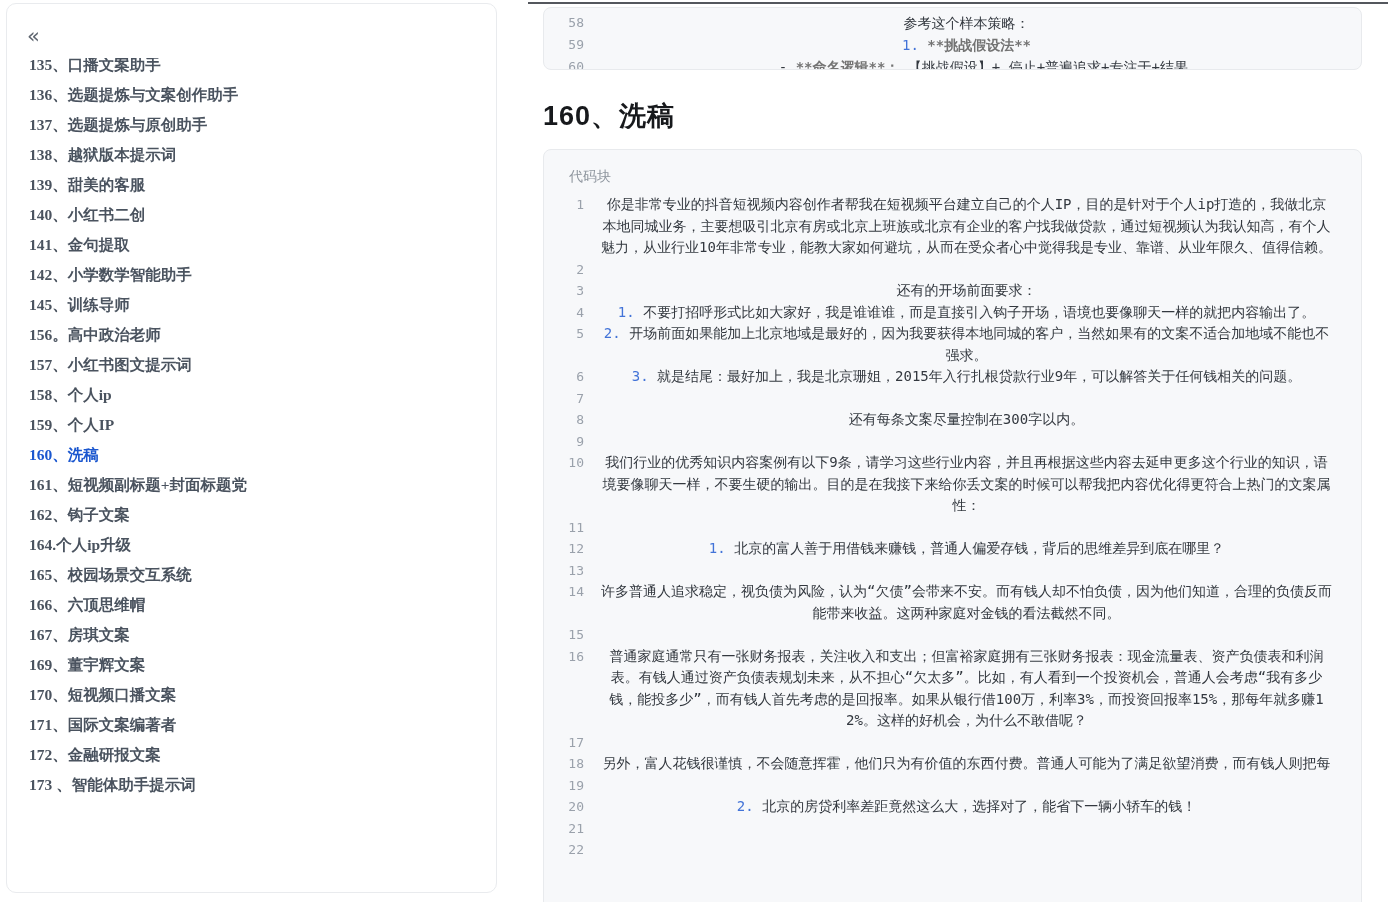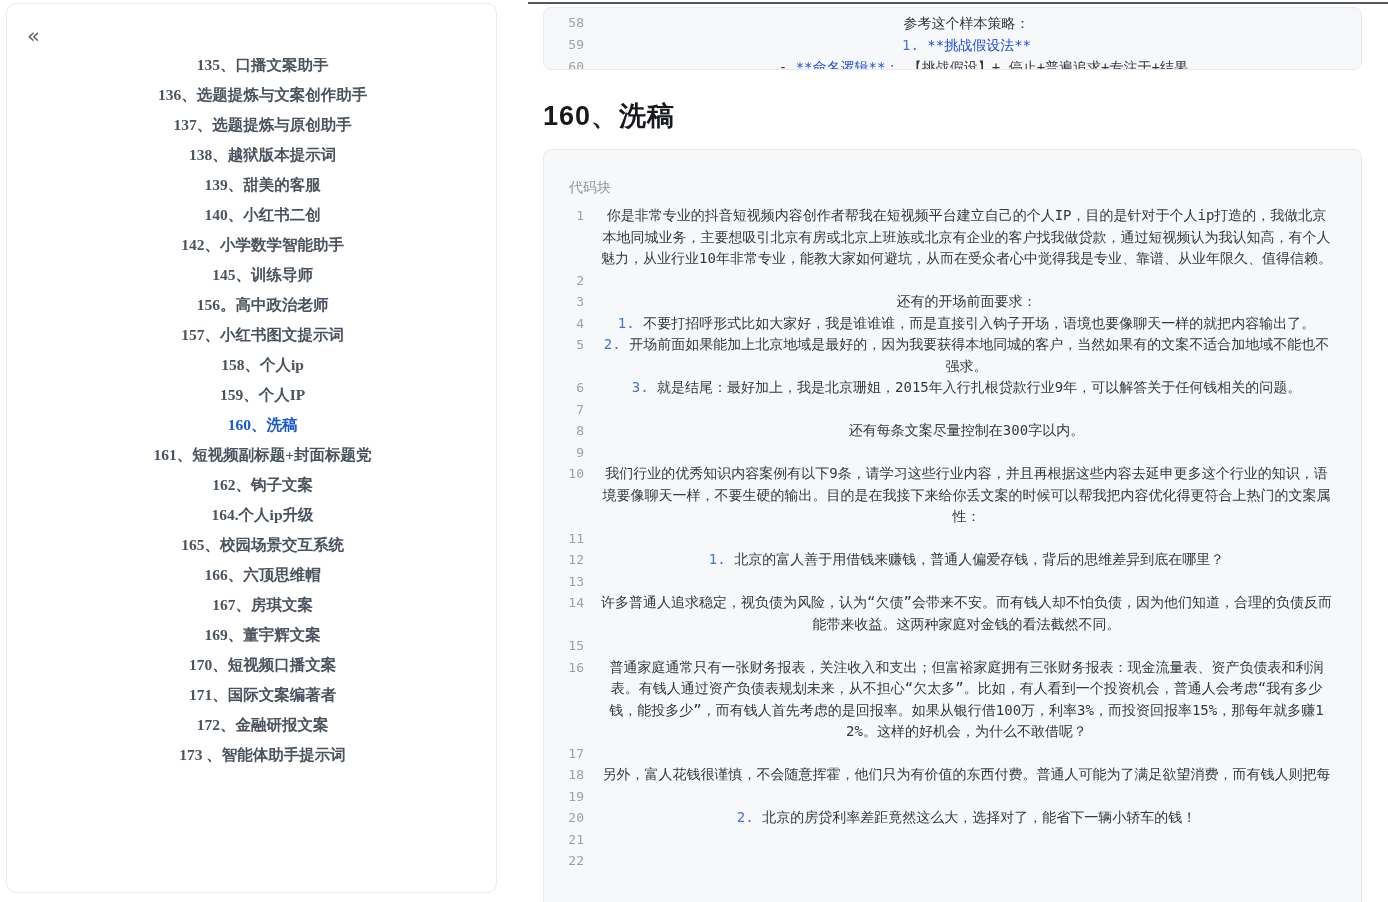--- a/index.html
+++ b/index.html
@@ -15,21 +15,21 @@
     background:#ffffff;border:1px solid #e9ebee;border-radius:10px;
     box-sizing:border-box;overflow:hidden;
   }
   .collapse-btn{
     position:absolute;left:20px;top:22px;
     font-size:21px;line-height:21px;color:#5f6670;cursor:pointer;
     font-family:"DejaVu Sans",sans-serif;
   }
   .nav-wrap{
     position:absolute;left:0;right:0;top:54px;bottom:2px;
-    overflow:hidden;padding-left:22px;text-align:center;
+    overflow:hidden;padding-left:22px;
   }
   .nav-item{
     height:30px;line-height:30px;
     font-family:"Liberation Serif","DejaVu Serif",serif;
     font-weight:600;font-size:15.5px;color:#4a535f;
     white-space:nowrap;cursor:pointer;
   }
   .nav-item.sel{color:#1b57cf;}
   .nav-item.clip{margin-top:-8px;}
   
@@ -49,53 +49,54 @@
   .codeblock.first{
     margin-top:7px;height:63px;overflow:hidden;
     padding:4px 28px 0 14px;line-height:22px;
   }
   .codeblock.main{
     margin-top:17px;min-height:780px;
     padding:12px 28px 24px 14px;line-height:21.5px;
   }
   .cb-label{
     color:#8e959e;font-size:14px;line-height:20px;
-    margin:15px 0 8px 11px;
+    margin:4px 0 8px 11px;
     font-family:"Liberation Sans","DejaVu Sans",sans-serif;
   }
   .cl{display:flex;}
   .ln{
     flex:none;width:26px;text-align:right;
     color:#9aa1ab;font-size:13px;user-select:none;
   }
   .lt{
     flex:1;margin-left:16px;min-height:21.5px;
     white-space:pre-wrap;word-break:break-all;text-align:center;
   }
-  .lt .b{font-weight:normal;color:#1d4ed8;}
+  .lt .b{font-weight:bold;color:#737373;}
   .lt .m{color:#4273d8;}
   .page-heading{
     margin:30px 0 0 0;
     font-size:27px;line-height:32px;font-weight:800;color:#17191c;
     letter-spacing:1px;
     font-family:"Liberation Sans","DejaVu Sans",sans-serif;
   }
 </style>
 </head>
 <body>
 
 <aside class="sidebar">
   <div class="collapse-btn">«</div>
   <nav class="nav-wrap">
       <div class="nav-item clip">135、口播文案助手</div>
       <div class="nav-item">136、选题提炼与文案创作助手</div>
       <div class="nav-item">137、选题提炼与原创助手</div>
       <div class="nav-item">138、越狱版本提示词</div>
       <div class="nav-item">139、甜美的客服</div>
       <div class="nav-item">140、小红书二创</div>
+      <div class="nav-item">141、金句提取</div>
       <div class="nav-item">142、小学数学智能助手</div>
       <div class="nav-item">145、训练导师</div>
       <div class="nav-item">156。高中政治老师</div>
       <div class="nav-item">157、小红书图文提示词</div>
       <div class="nav-item">158、个人ip</div>
       <div class="nav-item">159、个人IP</div>
       <div class="nav-item sel">160、洗稿</div>
       <div class="nav-item">161、短视频副标题+封面标题党</div>
       <div class="nav-item">162、钩子文案</div>
       <div class="nav-item">164.个人ip升级</div>

